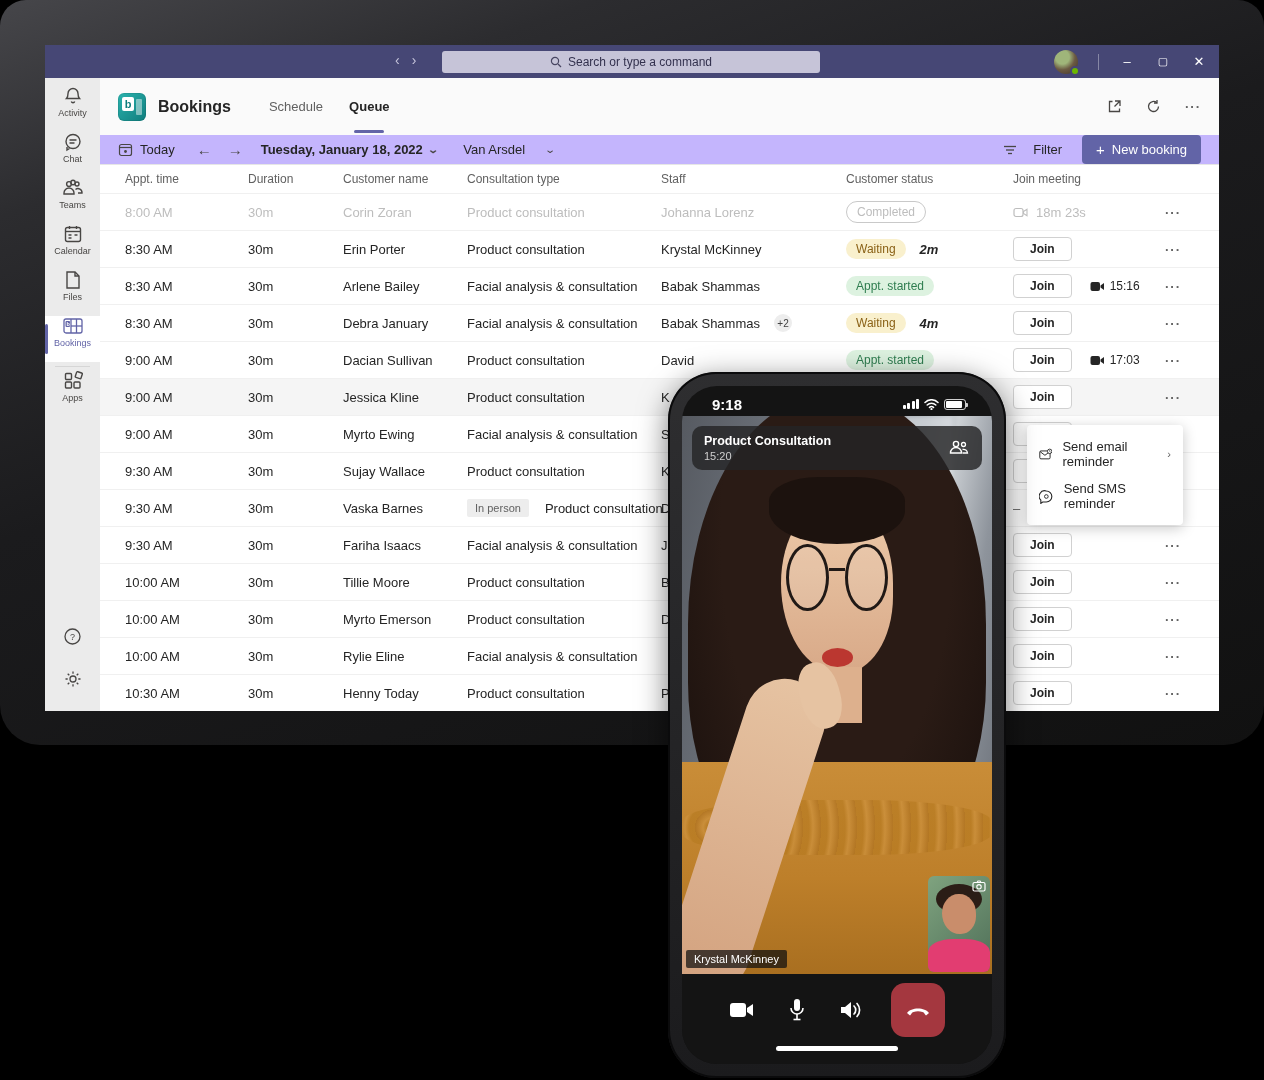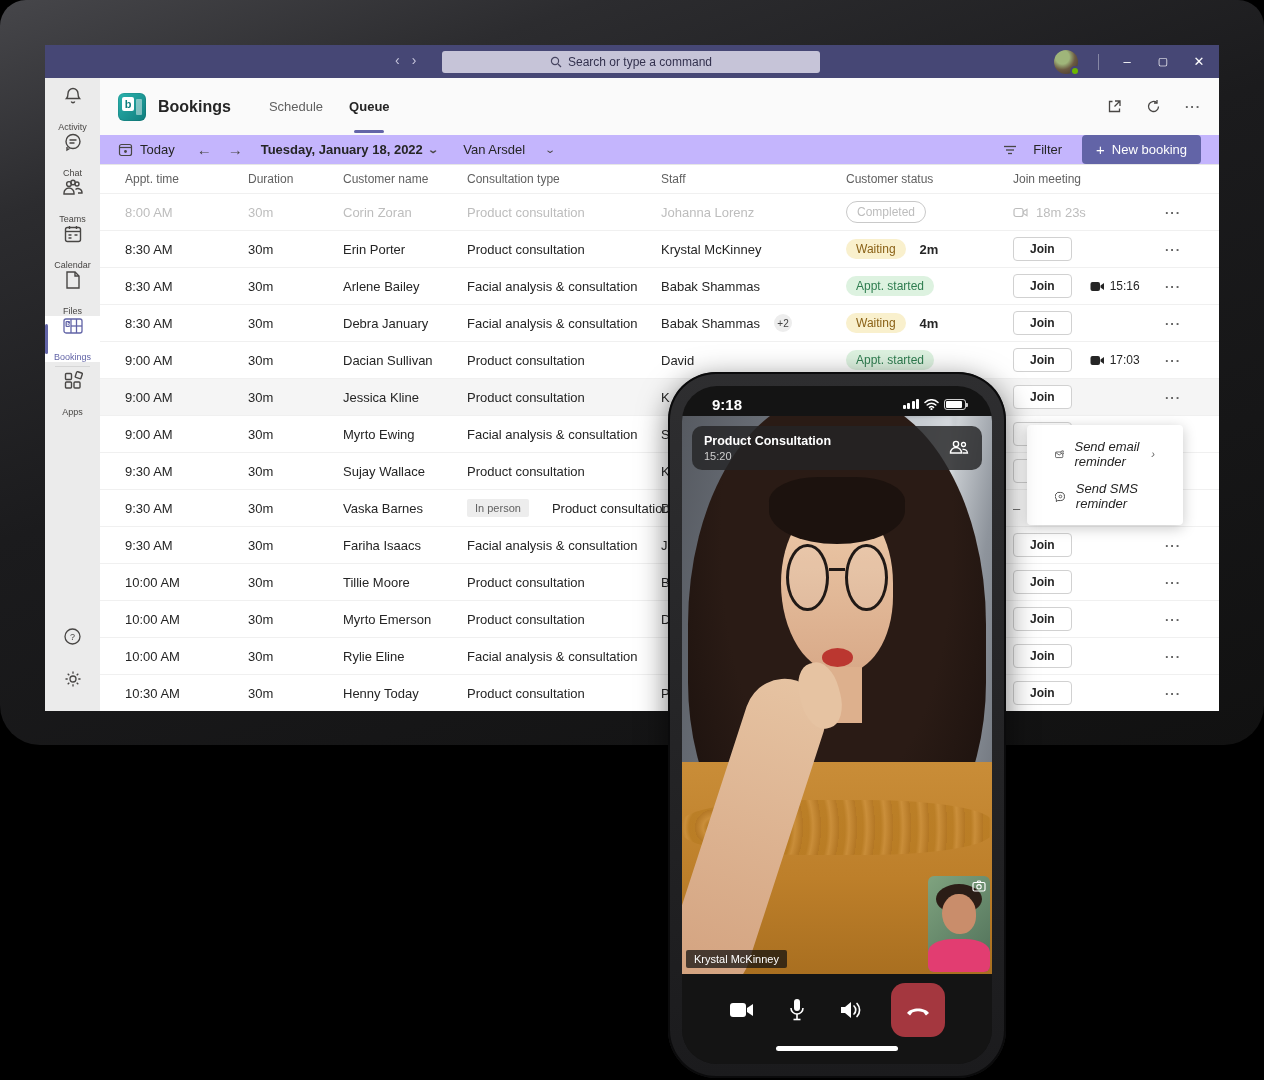--- a/index.html
+++ b/index.html
@@ -24,21 +24,21 @@
   .avatar { width:24px; height:24px; border-radius:50%; position:relative;
             background:radial-gradient(circle at 35% 30%, #9fb57a 0 30%, #6b5a43 55%, #403427 100%); }
   .avatar i { position:absolute; right:-2px; bottom:-2px; width:10px; height:10px; border-radius:50%;
               background:#6bb700; border:2px solid #464775; }
   .tb-divider { width:1px; height:16px; background:rgba(255,255,255,.35); }
   .winbtn { color:#fff; font-size:13px; width:16px; text-align:center; }
 
   
   .app-body { display:flex; height:633px; }
   .sidebar { width:55px; background:#ebebeb; display:flex; flex-direction:column; align-items:stretch; padding-top:8px; }
-  .side-item { height:46px; display:flex; flex-direction:column; align-items:center; justify-content:space-between;
+  .side-item { height:46px; display:flex; flex-direction:column; align-items:center; justify-content:flex-start;
                gap:2px; color:#484644; font-size:9px; position:relative; }
   .side-item svg { stroke:#484644; }
   .side-item.active { background:#fff; color:#6264a7; }
   .side-item.active svg { stroke:#6264a7; }
   .side-item.active::before { content:""; position:absolute; left:0; top:8px; bottom:8px; width:3px; background:#6264a7; border-radius:2px; }
   .side-sep { height:1px; background:#d6d6d6; margin:4px 10px; }
   .side-spacer { flex:1; }
 
   .main { flex:1; display:flex; flex-direction:column; background:#fff; position:relative; }
 
@@ -70,32 +70,32 @@
   .grid { display:grid; grid-template-columns:123px 95px 124px 194px 185px 167px 152px 1fr; padding-left:25px; align-items:center; }
   .t-head { height:38px; font-size:12px; color:#616161; }
   .t-row { height:37px; border-top:1px solid #f0f0f0; font-size:13px; color:#252525; background:#fff; }
   .t-row.muted { color:#bdbdbd; }
   .t-row.hl { background:#f5f5f5; }
   .cell { display:flex; align-items:center; gap:8px; white-space:nowrap; overflow:visible; }
   .pill { font-size:12px; padding:3px 10px; border-radius:12px; }
   .pill.completed { border:1px solid #c9c9c9; color:#bdbdbd; background:#fff; }
   .pill.waiting { background:#f9f0cd; color:#8a6116; }
   .pill.started { background:#ddf2e0; color:#2e7d4f; }
-  .wait-t { font-weight:bold; color:#252525; margin-left:6px; }
+  .wait-t { font-weight:bold; color:#252525; margin-left:6px;font-style:italic; }
   .join-btn { background:#fff; border:1px solid #d1d1d1; border-radius:4px; padding:4px 16px; font-size:12px; font-weight:bold; color:#252525; }
   .call-time { display:flex; align-items:center; gap:5px; font-size:12px; color:#252525; margin-left:10px; }
   .more { color:#616161; font-size:13px; letter-spacing:1px; font-weight:bold; }
-  .inperson { background:#ededed; color:#616161; font-size:11px; padding:3px 8px; border-radius:2px; margin-right:15px; }
+  .inperson { background:#ededed; color:#616161; font-size:11px; padding:3px 8px; border-radius:2px; margin-right:8px; }
   .plus-badge { width:18px; height:18px; border-radius:50%; background:#ededed; color:#424242; font-size:10px;
                 display:inline-flex; align-items:center; justify-content:center; margin-left:6px; }
   .dash { color:#616161; }
 
   
   .ctx-menu { position:absolute; left:982px; top:380px; width:156px; background:#fff; border-radius:4px;
-              box-shadow:0 3px 14px rgba(0,0,0,.22); padding:8px 16px; z-index:30;font-style:italic; }
+              box-shadow:0 3px 14px rgba(0,0,0,.22); padding:8px 0; z-index:30; }
   .ctx-item { display:flex; align-items:center; gap:10px; padding:6px 12px; font-size:13px; color:#252525; }
   .ctx-item .sub { margin-left:auto; color:#616161; font-size:11px; }
 
   
   .phone { position:absolute; left:668px; top:372px; width:338px; height:706px; z-index:50;
            background:linear-gradient(180deg,#2e2e30,#1b1b1d); border-radius:48px;
            box-shadow:0 8px 30px rgba(0,0,0,.55), inset 0 0 0 2px #0b0b0c; }
   .phone-screen { position:absolute; left:14px; top:14px; width:310px; height:678px; background:#141414;
                   border-radius:35px; overflow:hidden; display:flex; flex-direction:column; }
   .p-status { height:30px; display:flex; align-items:center; justify-content:space-between; padding:6px 26px 0 30px; color:#fff; }

